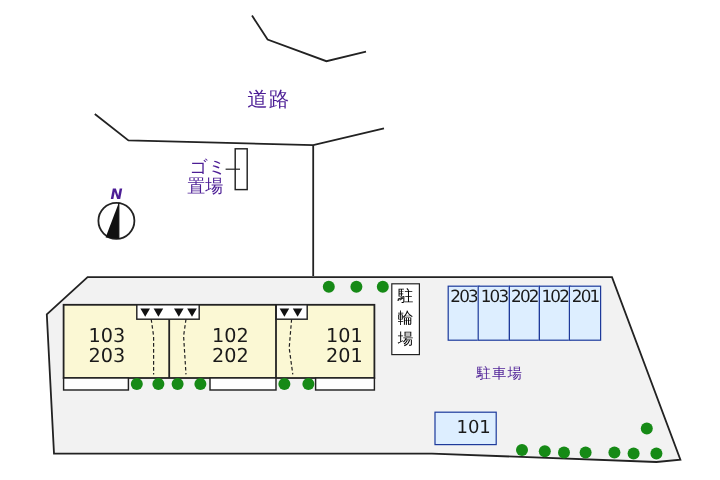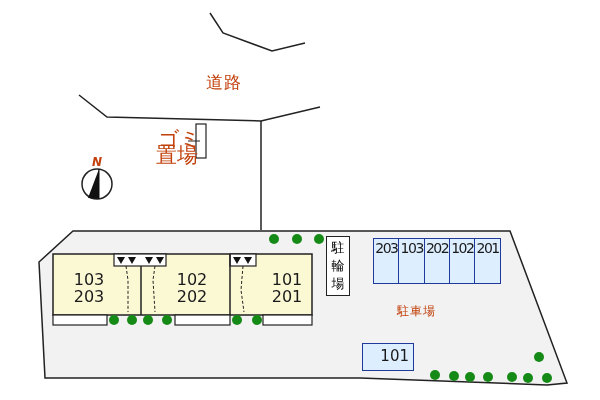--- a/index.html
+++ b/index.html
@@ -1,21 +1,21 @@
 <!DOCTYPE html>
 <html><head>
   <meta charset="utf-8">
   <style>
     html, body { margin: 0; padding: 0; background: #ffffff; }
     body { width: 600px; height: 400px; position: relative; overflow: hidden;
            font-family: "DejaVu Sans", "Liberation Sans", sans-serif; }
     svg { position: absolute; left: 0; top: 0; }
-    .label { position: absolute; color: #c2410c; white-space: nowrap; }
+    .label { position: absolute; color: #4c1d95; white-space: nowrap; }
     .road-label { left: 206px; top: 71px; font-size: 17px; letter-spacing: 1px; }
-    .garbage-label { left: 156px; top: 131px; font-size: 21px; line-height: 16px; width: 36px; }
+    .garbage-label { left: 156px; top: 131px; font-size: 15px; line-height: 16px; width: 36px; }
     .parking-label { left: 397px; top: 303px; font-size: 12px; letter-spacing: 1px; }
     .bike-label { position: absolute; left: 326px; top: 236px; width: 24px; height: 60px;
                   background: #fff; border: 1.5px solid #222; box-sizing: border-box;
                   font-size: 13px; line-height: 18px; text-align: center; padding-top: 2px; }
     .unit { position: absolute; font-size: 16px; line-height: 17px; text-align: center; color: #1a1a1a; }
     .unit span { display: block; }
     .pk-row { position: absolute; left: 373px; top: 238px; height: 46px; display: flex; }
     .pk-cell { width: 26.8px; height: 46px; background: #ddeeff; border: 1.5px solid #1f3a9a;
                box-sizing: border-box; margin-left: -1.5px; font-size: 14px; letter-spacing: -1.5px;
                text-align: center; color: #1a1a1a; line-height: 18px; }

